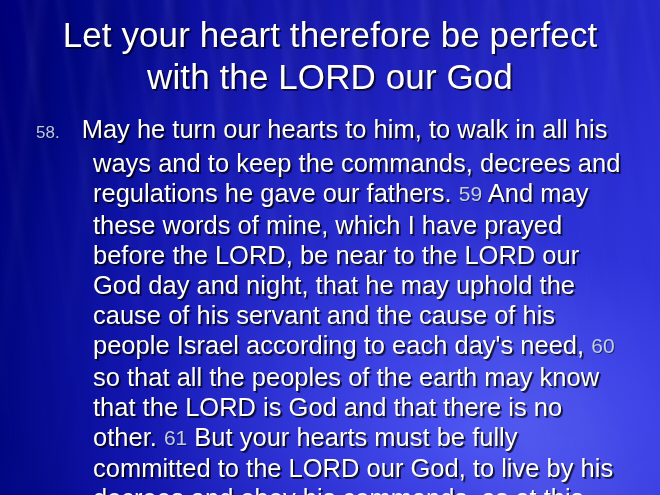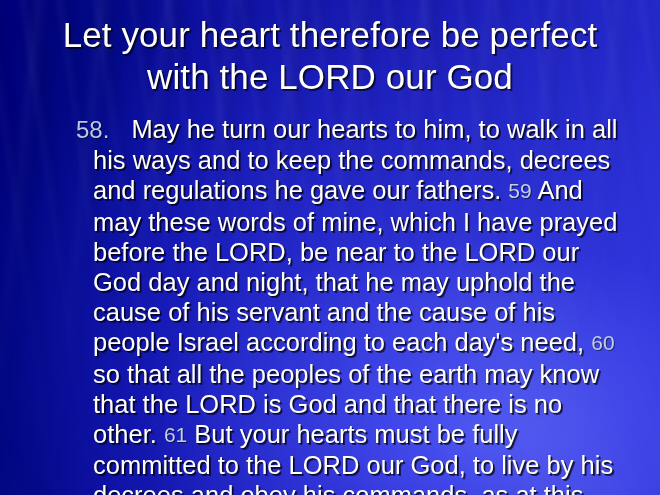--- a/index.html
+++ b/index.html
@@ -85,23 +85,22 @@
     font-weight: 400;
     text-shadow: 2px 2px 0 rgba(0,0,0,0.6), 1px 1px 0 rgba(0,0,0,0.5);
   }
   #body-block .bullet-row {
     display: block;
     text-indent: -57px;
     padding-left: 57px;
   }
   .marker {
     color: #b9c8e8;
-    font-size: 24px;
+    font-size: 17px;
     text-shadow: 1px 1px 0 rgba(0,0,0,0.55);
-    margin-left: 40px;
   }
   .marker-gap {
     display: inline-block;
     width: 22px;
   }
   .vnum {
     font-size: 21px;
     color: #c3cfe6;
     vertical-align: 1px;
     text-shadow: 1px 1px 0 rgba(0,0,0,0.5);

